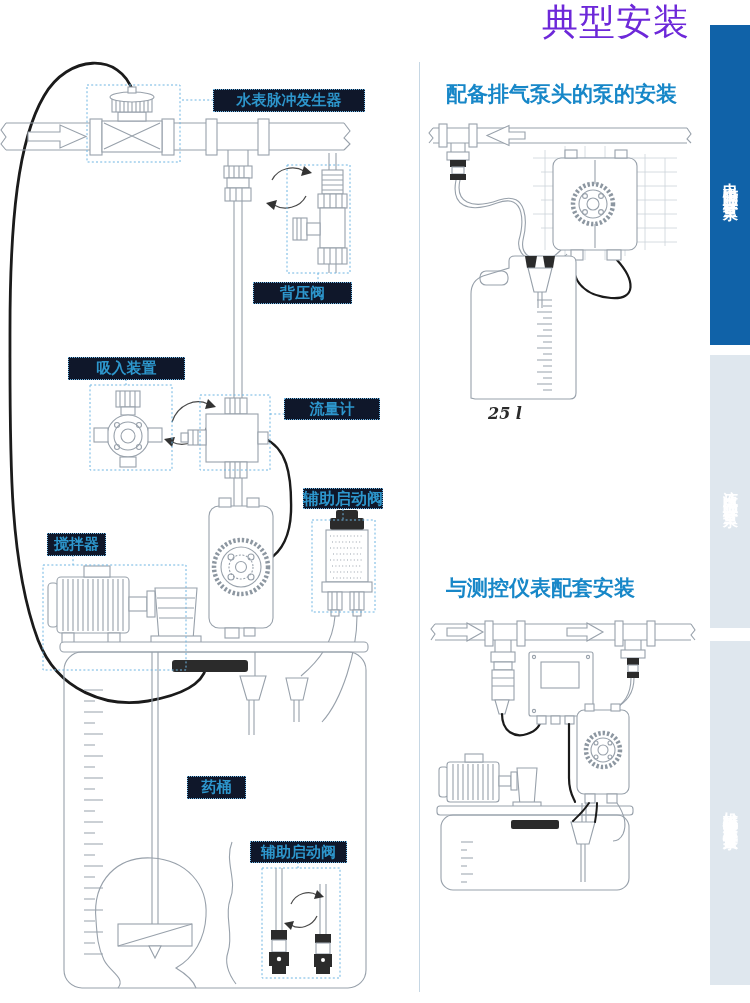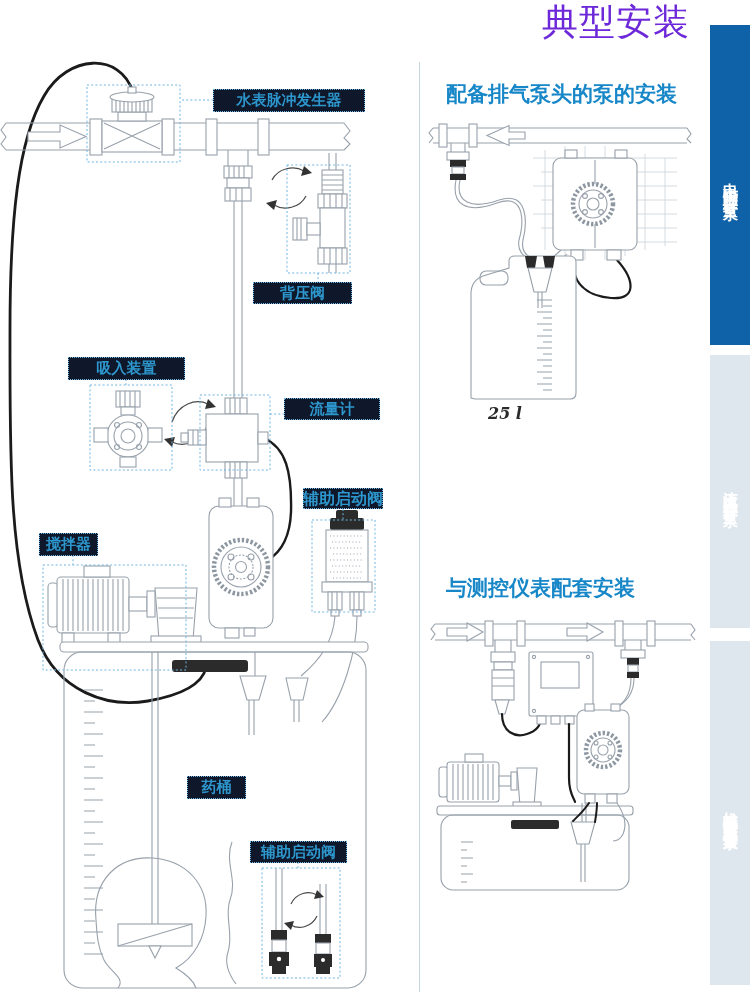--- a/index.html
+++ b/index.html
@@ -391,19 +391,19 @@
       <path class="ln" d="M192 193 C200 205 202 215 198 224 C196 228 192 231 188 231"></path>
       <path class="ln" d="M36 232H48M36 240H42M36 248H48M36 256H42M36 264H48M36 272H42"></path>
     </g>
   </svg>
 
   <div class="dlabel" style="left:213px;top:89px;width:152px;height:23px;">水表脉冲发生器</div>
   <div class="dlabel" style="left:253px;top:282px;width:99px;height:22px;text-align:right;">背压阀</div>
   <div class="dlabel" style="left:68px;top:357px;width:117px;height:23px;">吸入装置</div>
   <div class="dlabel" style="left:284px;top:398px;width:96px;height:22px;">流量计</div>
   <div class="dlabel small" style="left:303px;top:488px;width:80px;height:21px;">辅助启动阀</div>
-  <div class="dlabel" style="left:39px;top:533px;width:59px;height:23px;">搅拌器</div>
+  <div class="dlabel" style="left:47px;top:533px;width:59px;height:23px;">搅拌器</div>
   <div class="dlabel" style="left:187px;top:776px;width:59px;height:23px;">药桶</div>
   <div class="dlabel" style="left:250px;top:841px;width:97px;height:22px;">辅助启动阀</div>
 
   <div class="tank-cap" style="left:488px;top:370px;margin-top:34px;">25 l</div>
 
 </div>
 
 </body></html>

